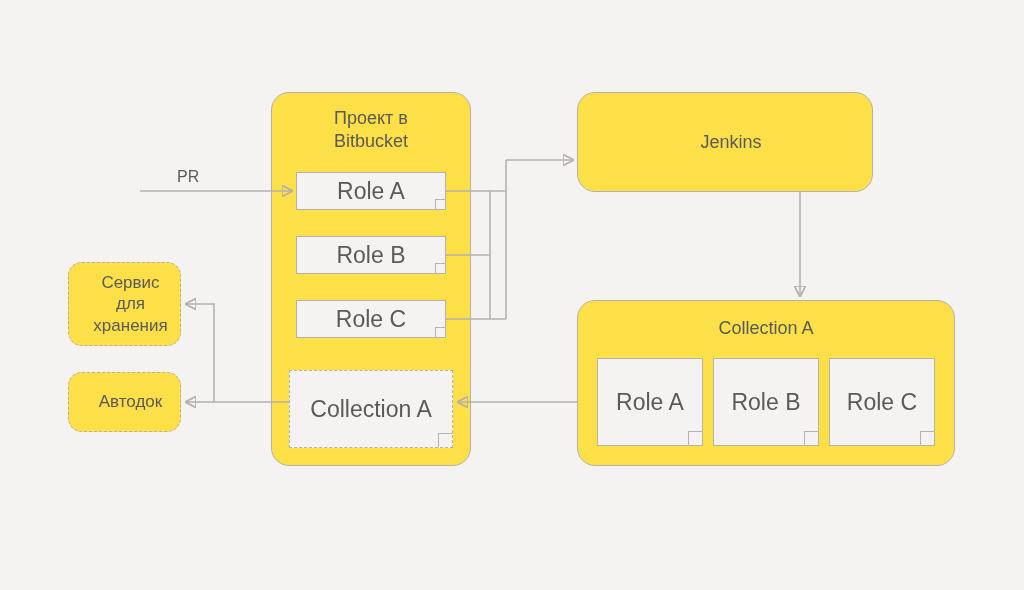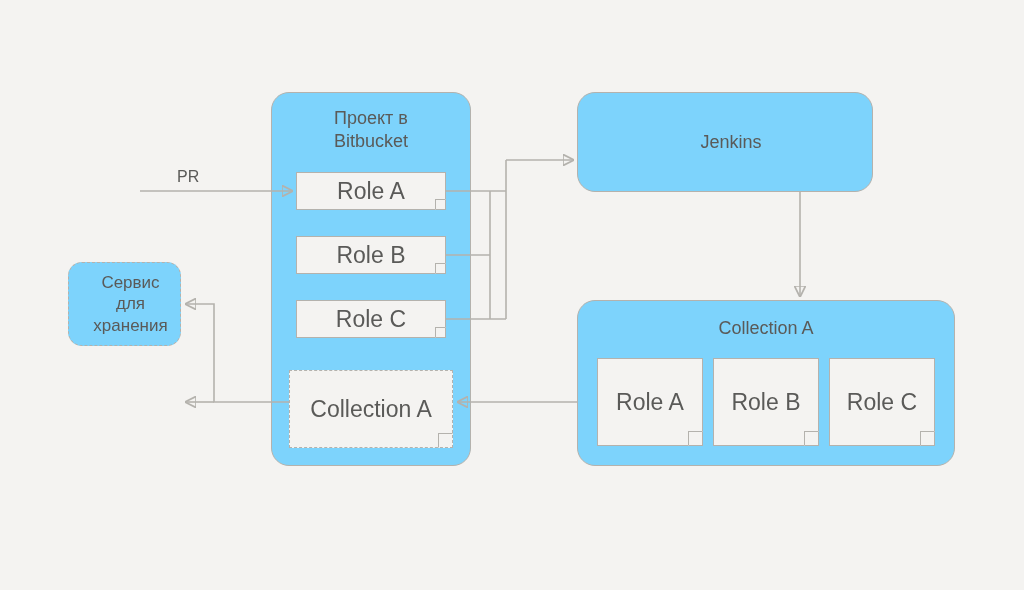--- a/index.html
+++ b/index.html
@@ -13,21 +13,21 @@
   }
   .stage {
     position: relative;
     width: 1024px;
     height: 590px;
   }
   .box {
     position: absolute;
     border: 1px solid #b4b2ad;
     border-radius: 14px;
-    background: #7dd3fc;
+    background: #fde047;
     box-sizing: border-box;
     display: flex;
     align-items: center;
     justify-content: center;
     font-size: 18px;
     line-height: 1.25;
     text-align: center;
     padding-left: 12px;
   }
   .box.big {
@@ -134,20 +134,23 @@
   </div>
 
   <div class="box dashed" style="left:68px; top:262px; width:113px; height:84px; font-size:17px;">
     <span>
       <span>Сервис</span><br>
       <span>для</span><br>
       <span>хранения</span>
     </span>
   </div>
 
+  <div class="box dashed" style="left:68px; top:372px; width:113px; height:60px; font-size:17px;">
+    <span>Автодок</span>
+  </div>
 
   <div class="pr-label" style="left:149px; top:168px;">
     <span>PR</span>
   </div>
 
   <svg class="arrows" viewBox="0 0 1024 590">
     <defs>
       <marker id="ah" viewBox="0 0 10 10" refX="9" refY="5" markerWidth="7" markerHeight="7" orient="auto-start-reverse">
         <path d="M 0 0 L 10 5 L 0 10 z" fill="#b4b2ad"></path>
       </marker>

